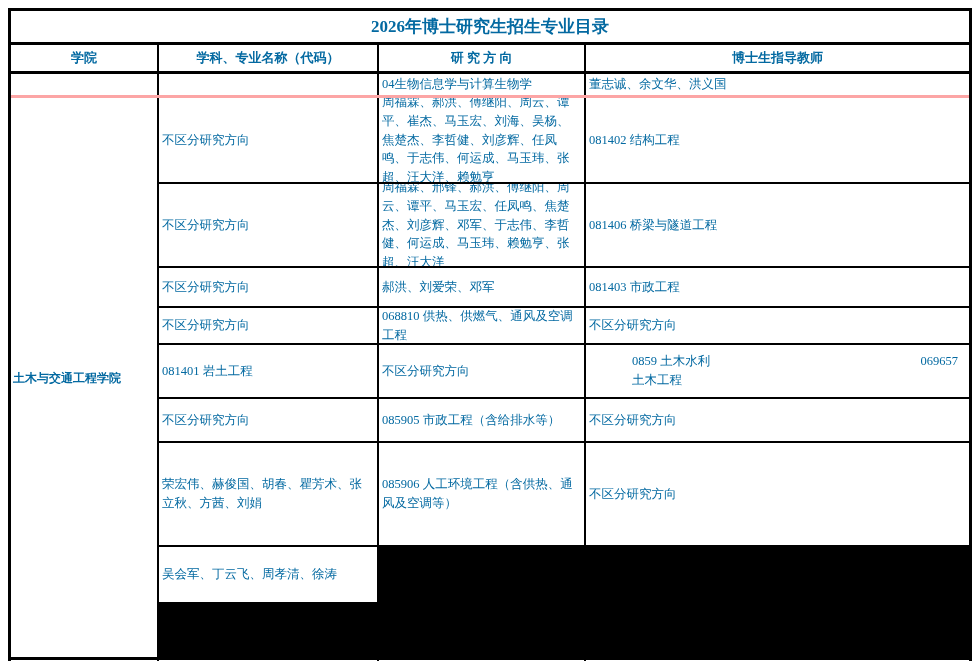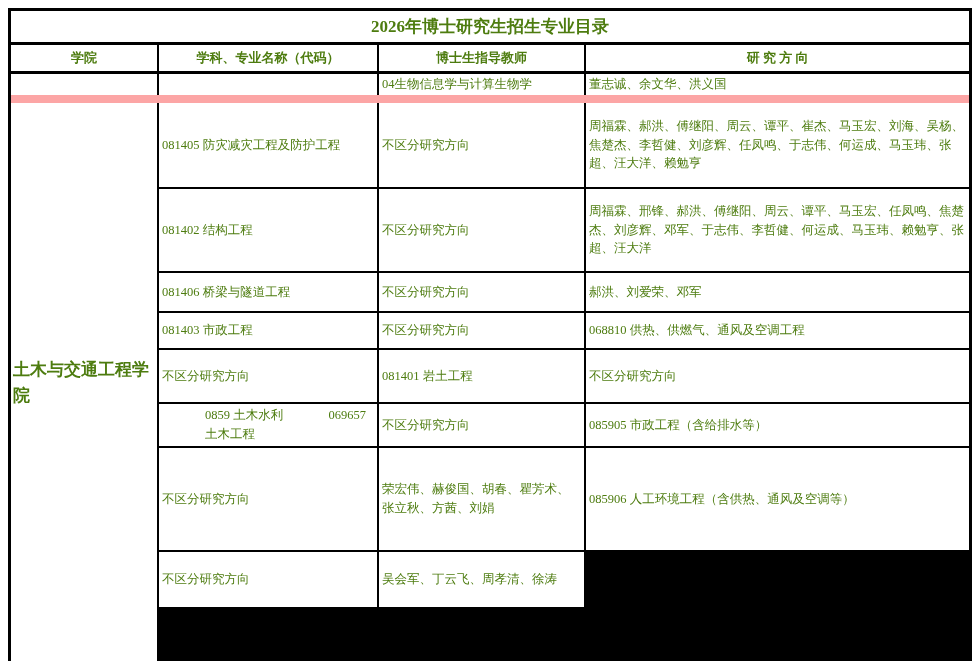--- a/index.html
+++ b/index.html
@@ -3,21 +3,21 @@
 <meta charset="utf-8">
 <style>
   html, body { margin: 0; padding: 0; }
   .screen {
     position: relative;
     width: 980px;
     height: 661px;
     background: #fff;
     overflow: hidden;
     font-family: "Liberation Serif", "DejaVu Serif", serif;
-    color: #4d7c0f;
+    color: #0369a1;
   }
   .table {
     position: absolute;
     left: 8px;
     top: 8px;
     width: 958px;
     border: 3px solid #000;
     background: #fff;
   }
   .title-row {
@@ -35,40 +35,40 @@
     gap: 2px;
     background: #000;
   }
   .header-row { border-bottom: 3px solid #000; }
   .header-row .cell {
     height: 26px;
     justify-content: center;
     font-weight: bold;
     font-size: 13px;
   }
-  .carryover-row { border-bottom: 8px solid #fca5a5; }
+  .carryover-row { border-bottom: 3px solid #fca5a5; }
   .carryover-row .cell { height: 21px; }
   .block {
     grid-template-rows: 84px 82px 38px 35px 52px 42px 102px 55px 53px;
   }
   .cell {
     background: #fff;
     display: flex;
     align-items: center;
     padding: 1px 3px;
     font-size: 12.5px;
     line-height: 1.5;
     box-sizing: border-box;
     overflow: hidden;
   }
   .college-cell {
     grid-column: 1;
     grid-row: 1 / span 9;
     font-weight: bold;
-    font-size: 17px;
+    font-size: 12px;
     padding-left: 2px;
   }
   .dual-line { width: 100%; margin-left: 43px; }
   .dual-line .line1 {
     display: flex;
     justify-content: space-between;
   }
   .dual-line .code2 { margin-right: 8px; }
   .bottom-border { height: 3px; background: #000; }
   .stub-row { height: 20px; }
@@ -78,37 +78,34 @@
 <body>
 
 <div class="screen">
   <div class="table">
 
     <div class="title-row">2026年博士研究生招生专业目录</div>
 
     <div class="grid4 header-row">
       <div class="cell">学院</div>
       <div class="cell">学科、专业名称（代码）</div>
+      <div class="cell">研  究  方  向</div>
       <div class="cell">博士生指导教师</div>
-      <div class="cell">研  究  方  向</div>
     </div>
 
     <div class="grid4 carryover-row">
       <div class="cell"></div>
       <div class="cell"></div>
       <div class="cell">04生物信息学与计算生物学</div>
       <div class="cell">董志诚、余文华、洪义国</div>
     </div>
 
     <div class="grid4 block">
       <div class="cell college-cell">土木与交通工程学院</div>
 
-      <div class="cell">
-          <span>081405 防灾减灾工程及防护工程</span>
-        </div>
       <div class="cell">
           <span>不区分研究方向</span>
         </div>
       <div class="cell">
           <span>周福霖、郝洪、傅继阳、周云、谭平、崔杰、马玉宏、刘海、吴杨、焦楚杰、李哲健、刘彦辉、任凤鸣、于志伟、何运成、马玉玮、张超、汪大洋、赖勉亨</span>
         </div>
 
       <div class="cell">
           <span>081402 结构工程</span>
         </div>

